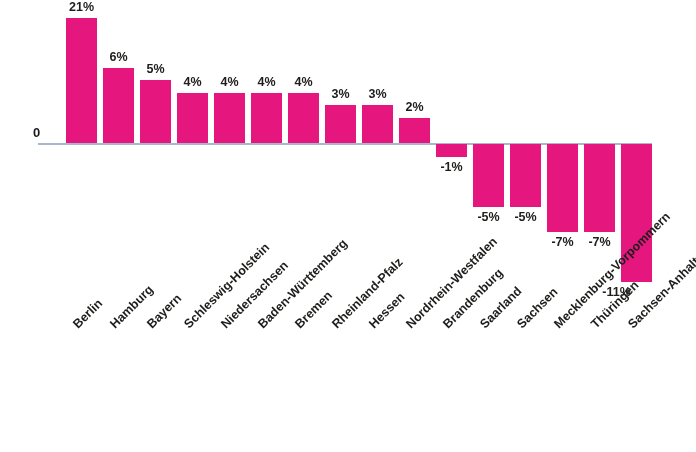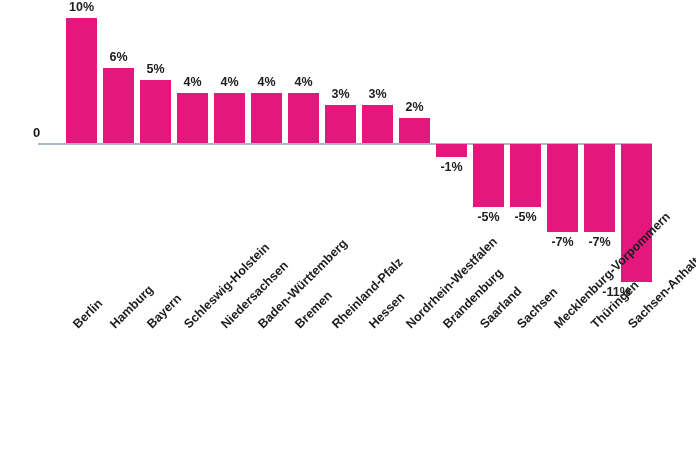--- a/index.html
+++ b/index.html
@@ -89,21 +89,21 @@
 </head>
 <body>
 
 <div id="chart-root">
 
   <div id="plot-area">
     <div class="zero-line" style="left: 38px; width: 614px; top: 143px; background: rgb(169, 182, 204);"></div>
     <div class="zero-label">0</div>
 
   <div class="bar bar-pos" style="left: 66px; width: 31px; height: 125.5px; background: rgb(229, 23, 127); top: 17.5px;"></div>
-      <div class="bar-label" style="color: rgb(29, 29, 27); left: 57px; width: 49px; top: 0.5px;">10%</div>
+      <div class="bar-label" style="color: rgb(29, 29, 27); left: 57px; width: 49px; top: 0.5px;">21%</div>
       <div class="bar bar-pos" style="left: 103px; width: 31px; height: 75.3px; background: rgb(229, 23, 127); top: 67.7px;"></div>
       <div class="bar-label" style="color: rgb(29, 29, 27); left: 94px; width: 49px; top: 50.7px;">6%</div>
       <div class="bar bar-pos" style="left: 140px; width: 31px; height: 62.75px; background: rgb(229, 23, 127); top: 80.25px;"></div>
       <div class="bar-label" style="color: rgb(29, 29, 27); left: 131px; width: 49px; top: 63.25px;">5%</div>
       <div class="bar bar-pos" style="left: 177px; width: 31px; height: 50.2px; background: rgb(229, 23, 127); top: 92.8px;"></div>
       <div class="bar-label" style="color: rgb(29, 29, 27); left: 168px; width: 49px; top: 75.8px;">4%</div>
       <div class="bar bar-pos" style="left: 214px; width: 31px; height: 50.2px; background: rgb(229, 23, 127); top: 92.8px;"></div>
       <div class="bar-label" style="color: rgb(29, 29, 27); left: 205px; width: 49px; top: 75.8px;">4%</div>
       <div class="bar bar-pos" style="left: 251px; width: 31px; height: 50.2px; background: rgb(229, 23, 127); top: 92.8px;"></div>
       <div class="bar-label" style="color: rgb(29, 29, 27); left: 242px; width: 49px; top: 75.8px;">4%</div>

